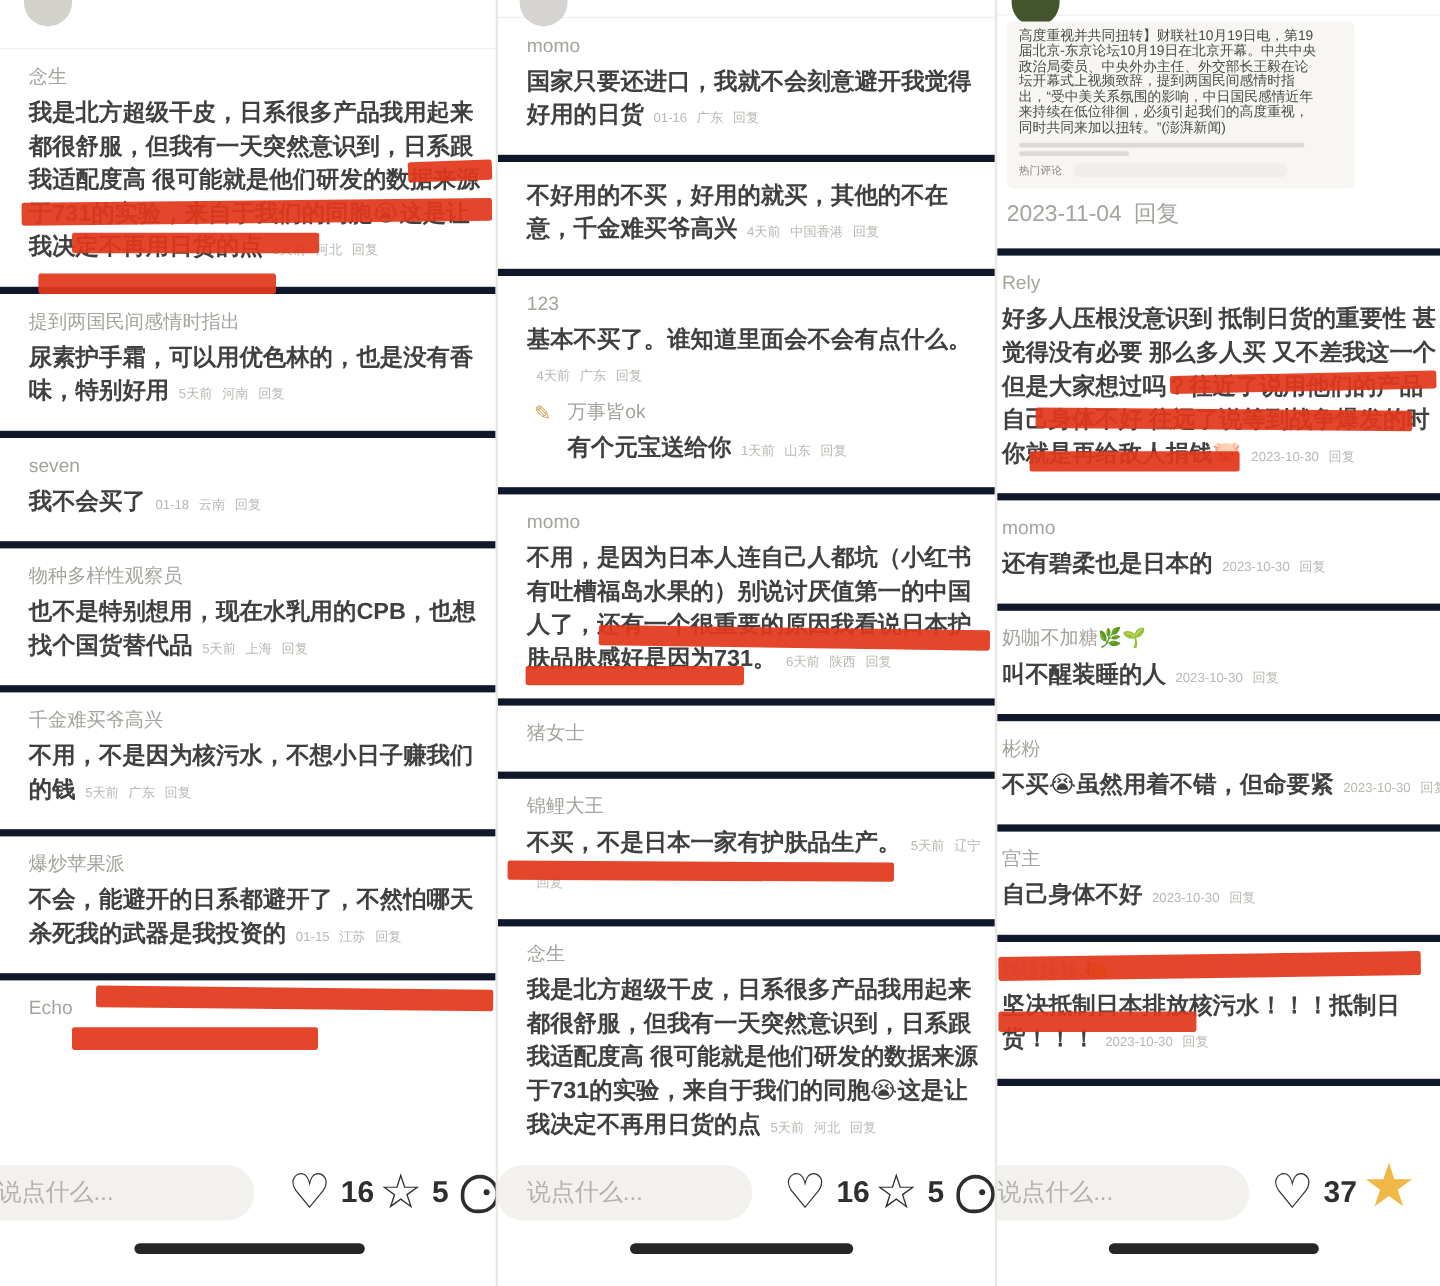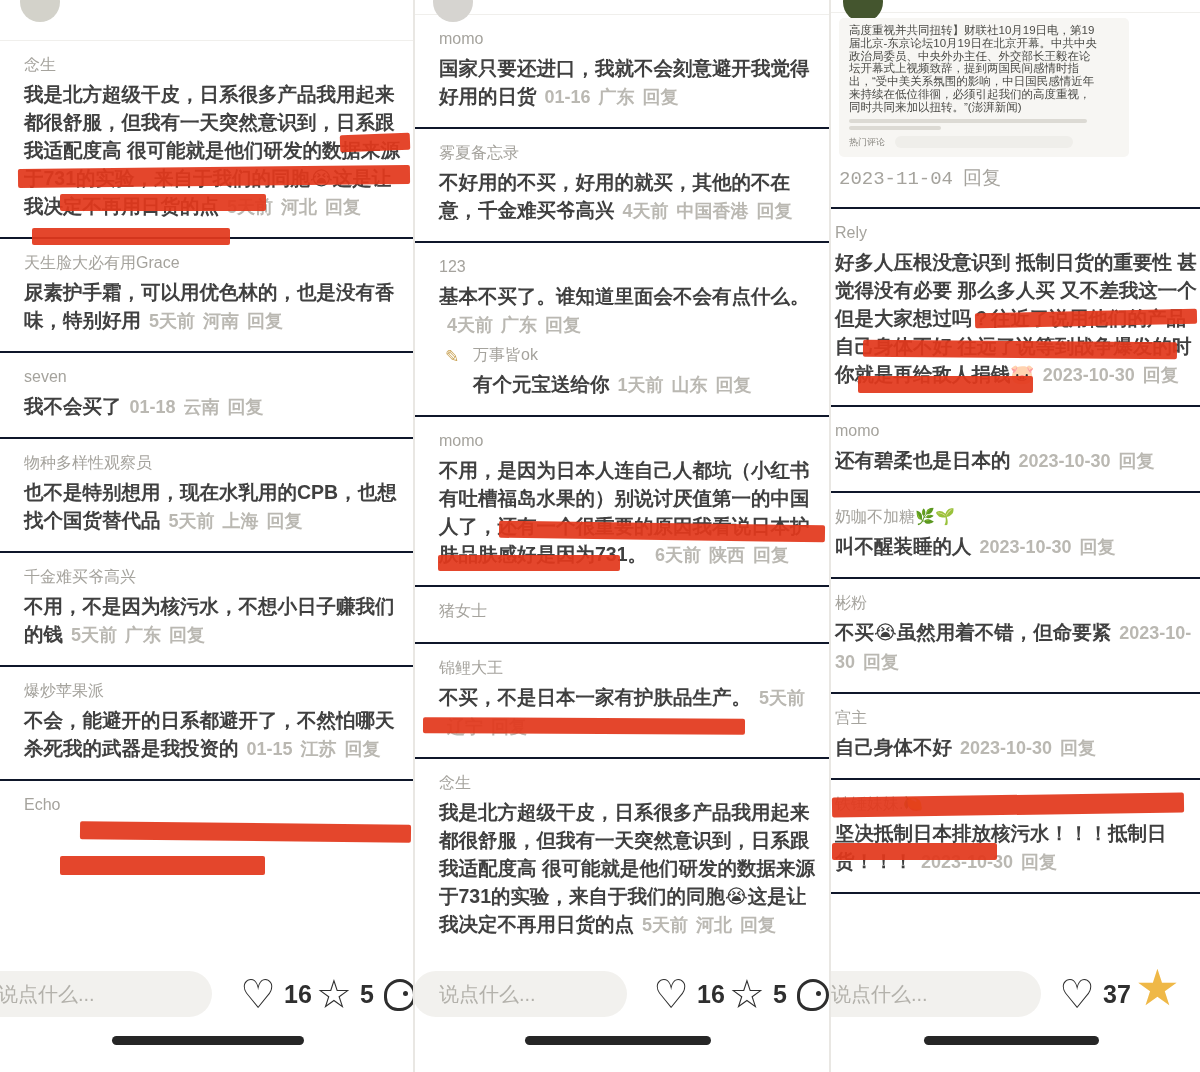--- a/index.html
+++ b/index.html
@@ -10,42 +10,42 @@
   #c1{left:415px;width:414px;}
   #c2{left:831px;width:369px;}
   .col-head{position:relative;border-bottom:1px solid #f0efec;}
   #c0 .col-head{height:40px;}
   #c1 .col-head{height:14px;}
   #c2 .col-head{height:12px;}
   .avatar{position:absolute;width:40px;height:40px;border-radius:50%;top:-18px;background:#d3d2ca;}
   #c0 .avatar{left:20px;}
   #c1 .avatar{left:18px;background:#d6d4d0;}
   #c2 .avatar{left:12px;background:#44552e;}
-  .c{position:relative;padding:14px 6px 16px 24px;border-bottom:2px solid #0f172a;}
+  .c{position:relative;padding:14px 6px 16px 24px;border-bottom:6px solid #0f172a;}
   #c2 .c{padding-left:4px;padding-right:0;}
   .c.nob{border-bottom:none;}
   .uname{display:block;font-size:16px;line-height:19px;color:#a5a39d;margin-bottom:6px;font-weight:400;}
   .ctext{margin:0;font-size:19.5px;line-height:28px;font-weight:600;color:#404040;}
   #c2 .ctext{width:374px;}
-  .meta{font-size:18px;color:#bab8b2;font-weight:700;}
+  .meta{font-size:11px;color:#bab8b2;font-weight:400;}
   .meta span{margin-left:8px;}
   .reply-item{margin-top:6px;padding-left:34px;position:relative;}
   .badge{position:absolute;left:6px;top:1px;font-size:17px;color:#c9a254;}
   
   .qcard{background:#f7f6f3;border-radius:5px;padding:6px 10px 8px 10px;width:270px;margin:1px 0 0 4px;}
   .qtext{width:252px;font-size:11.5px;line-height:12.8px;color:#4a4a46;font-weight:500;margin:0;}
   .qdisc{margin-top:5px;}
   .qdisc i{display:block;height:4px;border-radius:2px;background:#dcdad4;margin-bottom:3px;}
   .qdisc i.l1{width:238px;}
   .qdisc i.l2{width:92px;}
   .qfoot{display:flex;align-items:center;margin-top:6px;}
   .qlabel{font-size:9px;color:#85837d;white-space:nowrap;}
   .qbar{height:12px;border-radius:6px;background:#efeeea;width:178px;margin-left:10px;}
   .img-meta{margin:8px 0 0 4px;font-size:19px;color:#a5a39d;}
-  .img-meta span{margin-right:10px;font-family:Liberation Mono, monospace;}
+  .img-meta span{margin-right:10px;}
   
   .stroke{position:absolute;background:var(--marker,#e2381c);opacity:.93;border-radius:2px;z-index:5;}
   
   .composer{position:absolute;left:0;right:0;bottom:0;height:110px;background:#fff;z-index:20;}
   .pill{position:absolute;top:9px;height:46px;border-radius:23px;background:#f2f1ee;}
   .ph{display:block;padding-left:26px;line-height:46px;font-size:20px;color:#b3b1ab;white-space:nowrap;}
   .cicon{position:absolute;top:10px;font-size:40px;line-height:44px;color:#2f2f2f;font-weight:400;}
   .ccount{position:absolute;top:18px;font-size:25px;font-weight:600;color:#2f2f2f;}
   .goldstar{color:#efb847;font-size:50px;top:4px;}
   .bubble{position:absolute;top:17px;width:26px;height:26px;border:3px solid #2e2e2e;border-radius:50% 50% 50% 42%;}
@@ -61,21 +61,21 @@
     <div class="col-head">
       <span class="avatar"></span>
     </div>
 
     <article class="c">
       <span class="uname">念生</span>
       <p class="ctext"><span>我是北方超级干皮，日系很多产品我用起来都很舒服，但我有一天突然意识到，日系跟我适配度高 很可能就是他们研发的数据来源于731的实验，来自于我们的同胞😭这是让我决定不再用日货的点</span><span class="meta"><span>5天前</span><span>河北</span><span>回复</span></span></p>
     </article>
 
     <article class="c">
-      <span class="uname">天生脸大必有用Grace</span>
+      <span class="uname">提到两国民间感情时指出</span>
       <p class="ctext"><span>尿素护手霜，可以用优色林的，也是没有香味，特别好用</span><span class="meta"><span>5天前</span><span>河南</span><span>回复</span></span></p>
     </article>
 
     <article class="c">
       <span class="uname">seven</span>
       <p class="ctext"><span>我不会买了</span><span class="meta"><span>01-18</span><span>云南</span><span>回复</span></span></p>
     </article>
 
 
     <article class="c">
@@ -114,21 +114,20 @@
     <div class="col-head">
       <span class="avatar"></span>
     </div>
 
     <article class="c">
       <span class="uname">momo</span>
       <p class="ctext"><span>国家只要还进口，我就不会刻意避开我觉得好用的日货</span><span class="meta"><span>01-16</span><span>广东</span><span>回复</span></span></p>
     </article>
 
     <article class="c">
-      <span class="uname">雾夏备忘录</span>
       <p class="ctext"><span>不好用的不买，好用的就买，其他的不在意，千金难买爷高兴</span><span class="meta"><span>4天前</span><span>中国香港</span><span>回复</span></span></p>
     </article>
 
     <article class="c">
       <span class="uname">123</span>
       <p class="ctext"><span>基本不买了。谁知道里面会不会有点什么。</span><span class="meta"><span>4天前</span><span>广东</span><span>回复</span></span></p>
       <div class="reply-item">
         <span class="badge">✎</span>
         <span class="uname">万事皆ok</span>
         <p class="ctext"><span>有个元宝送给你</span><span class="meta"><span>1天前</span><span>山东</span><span>回复</span></span></p>

